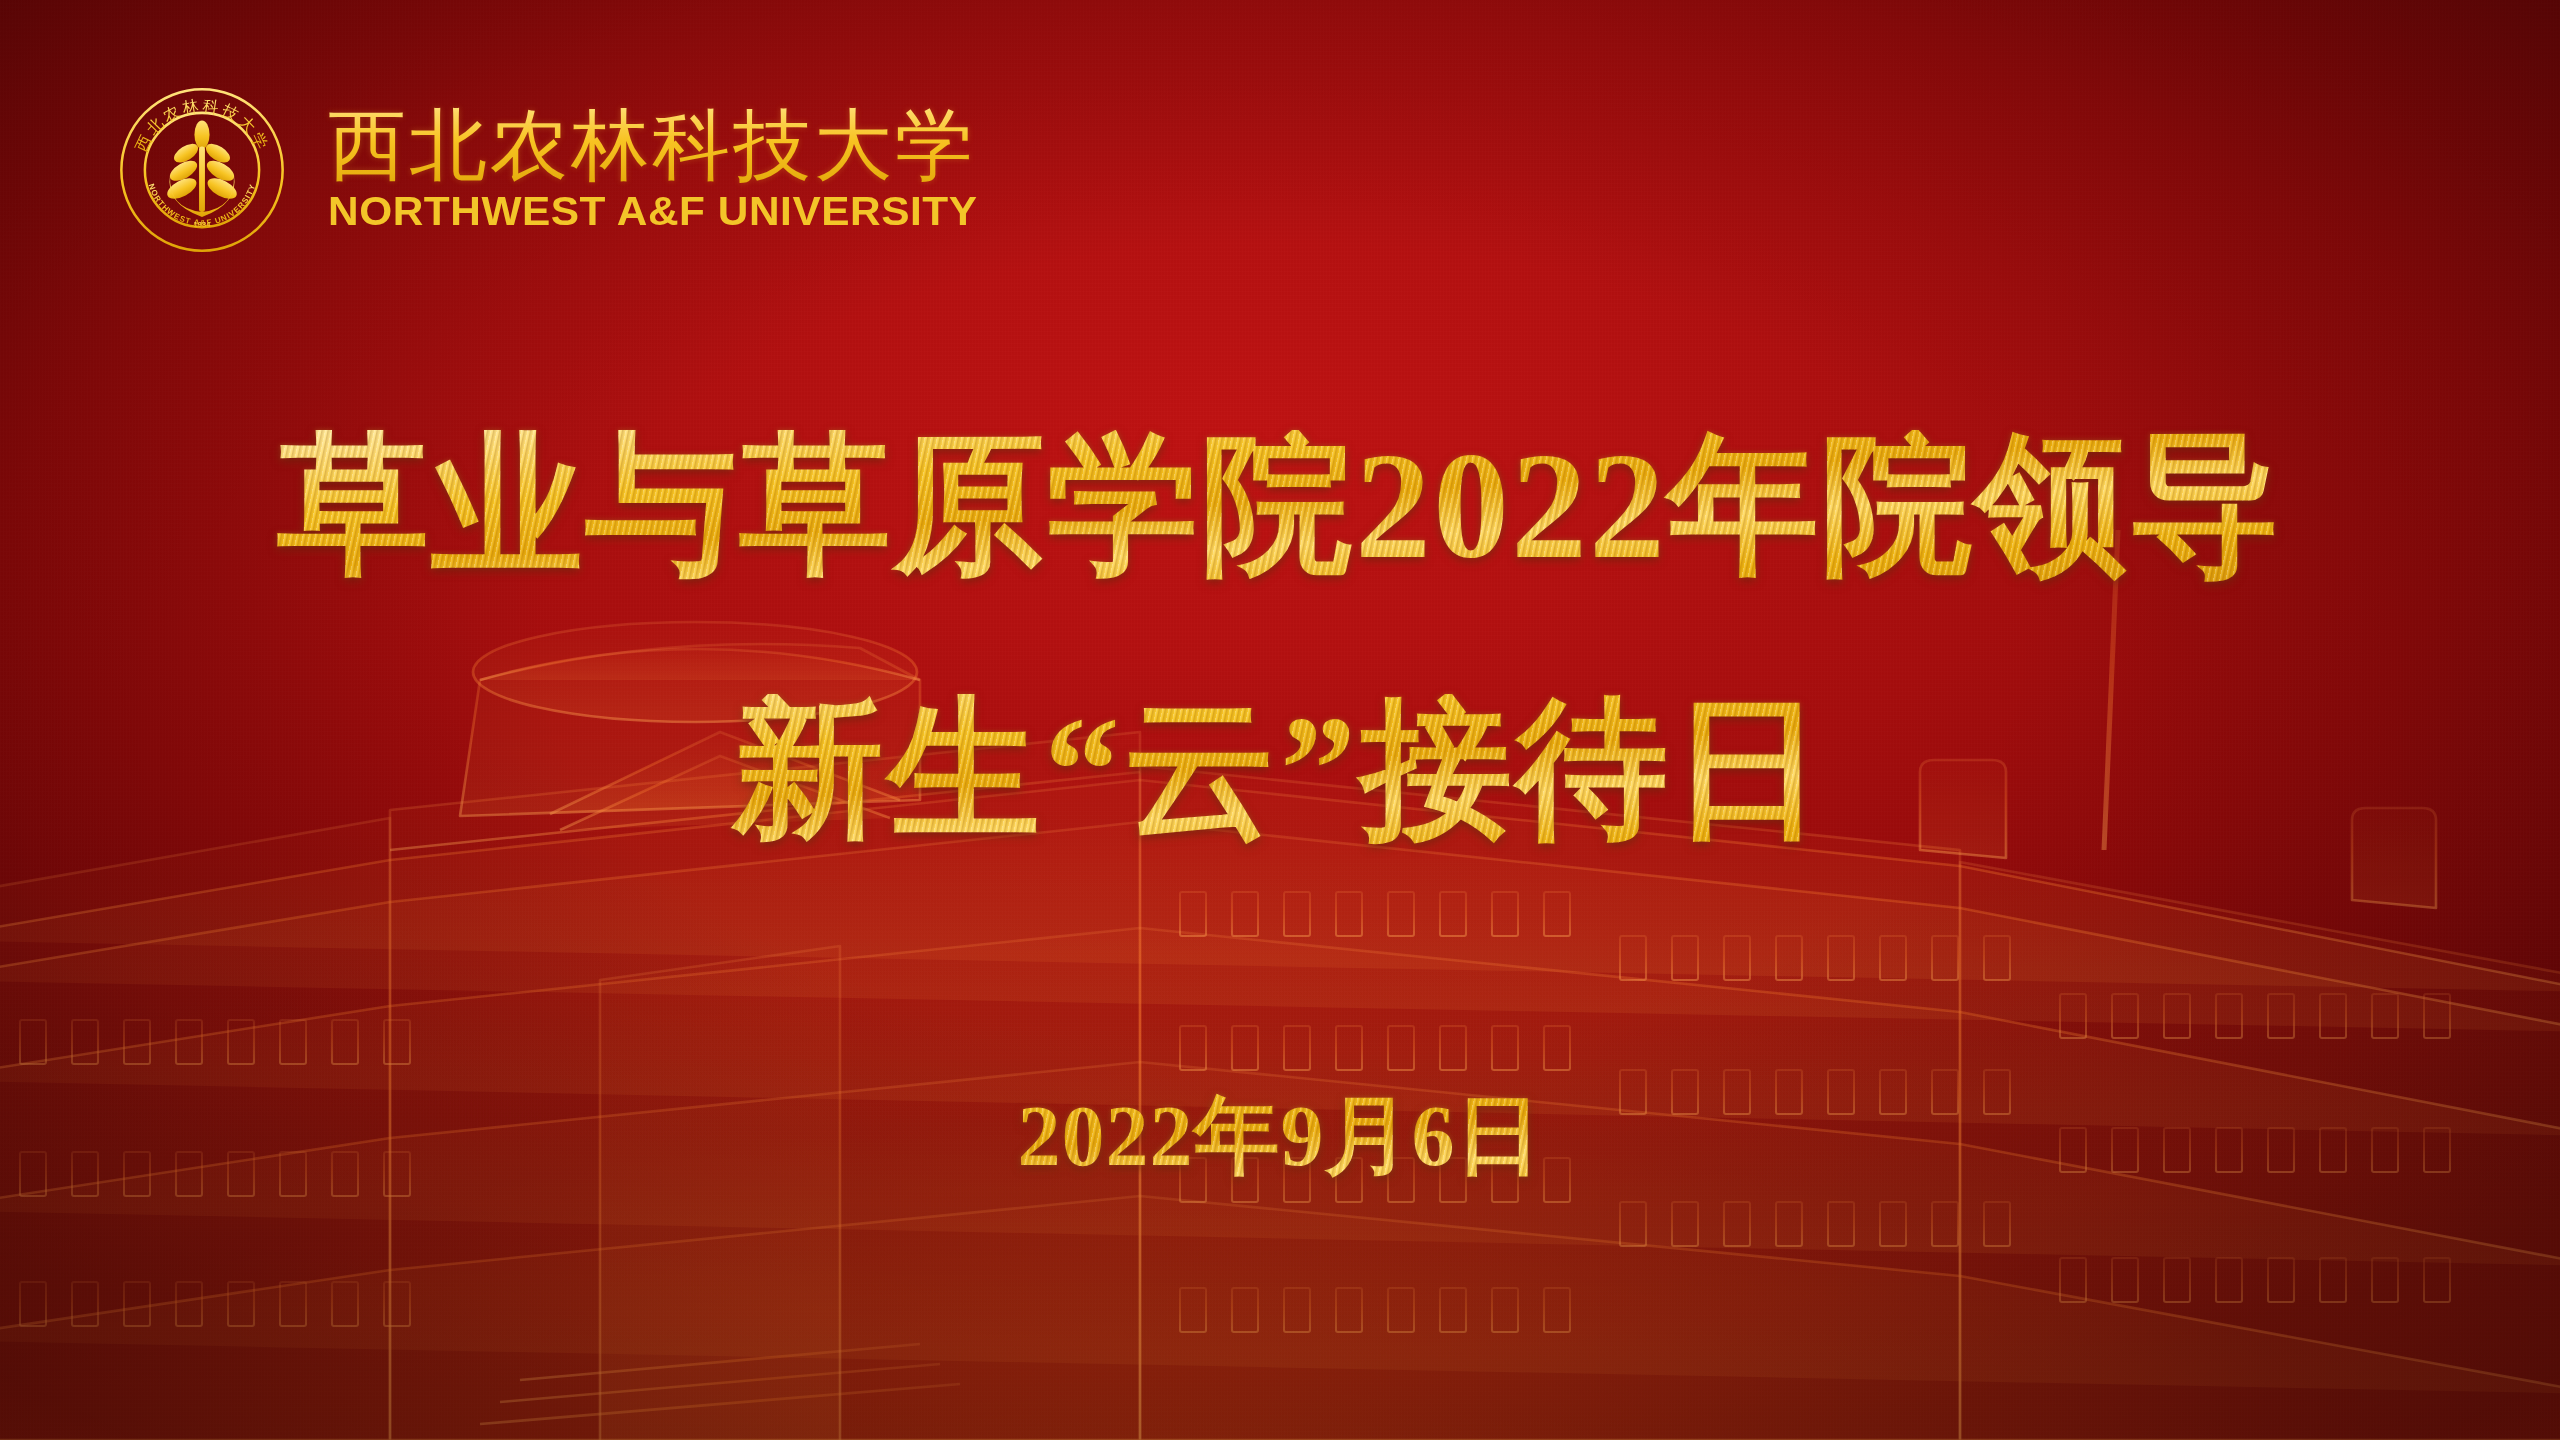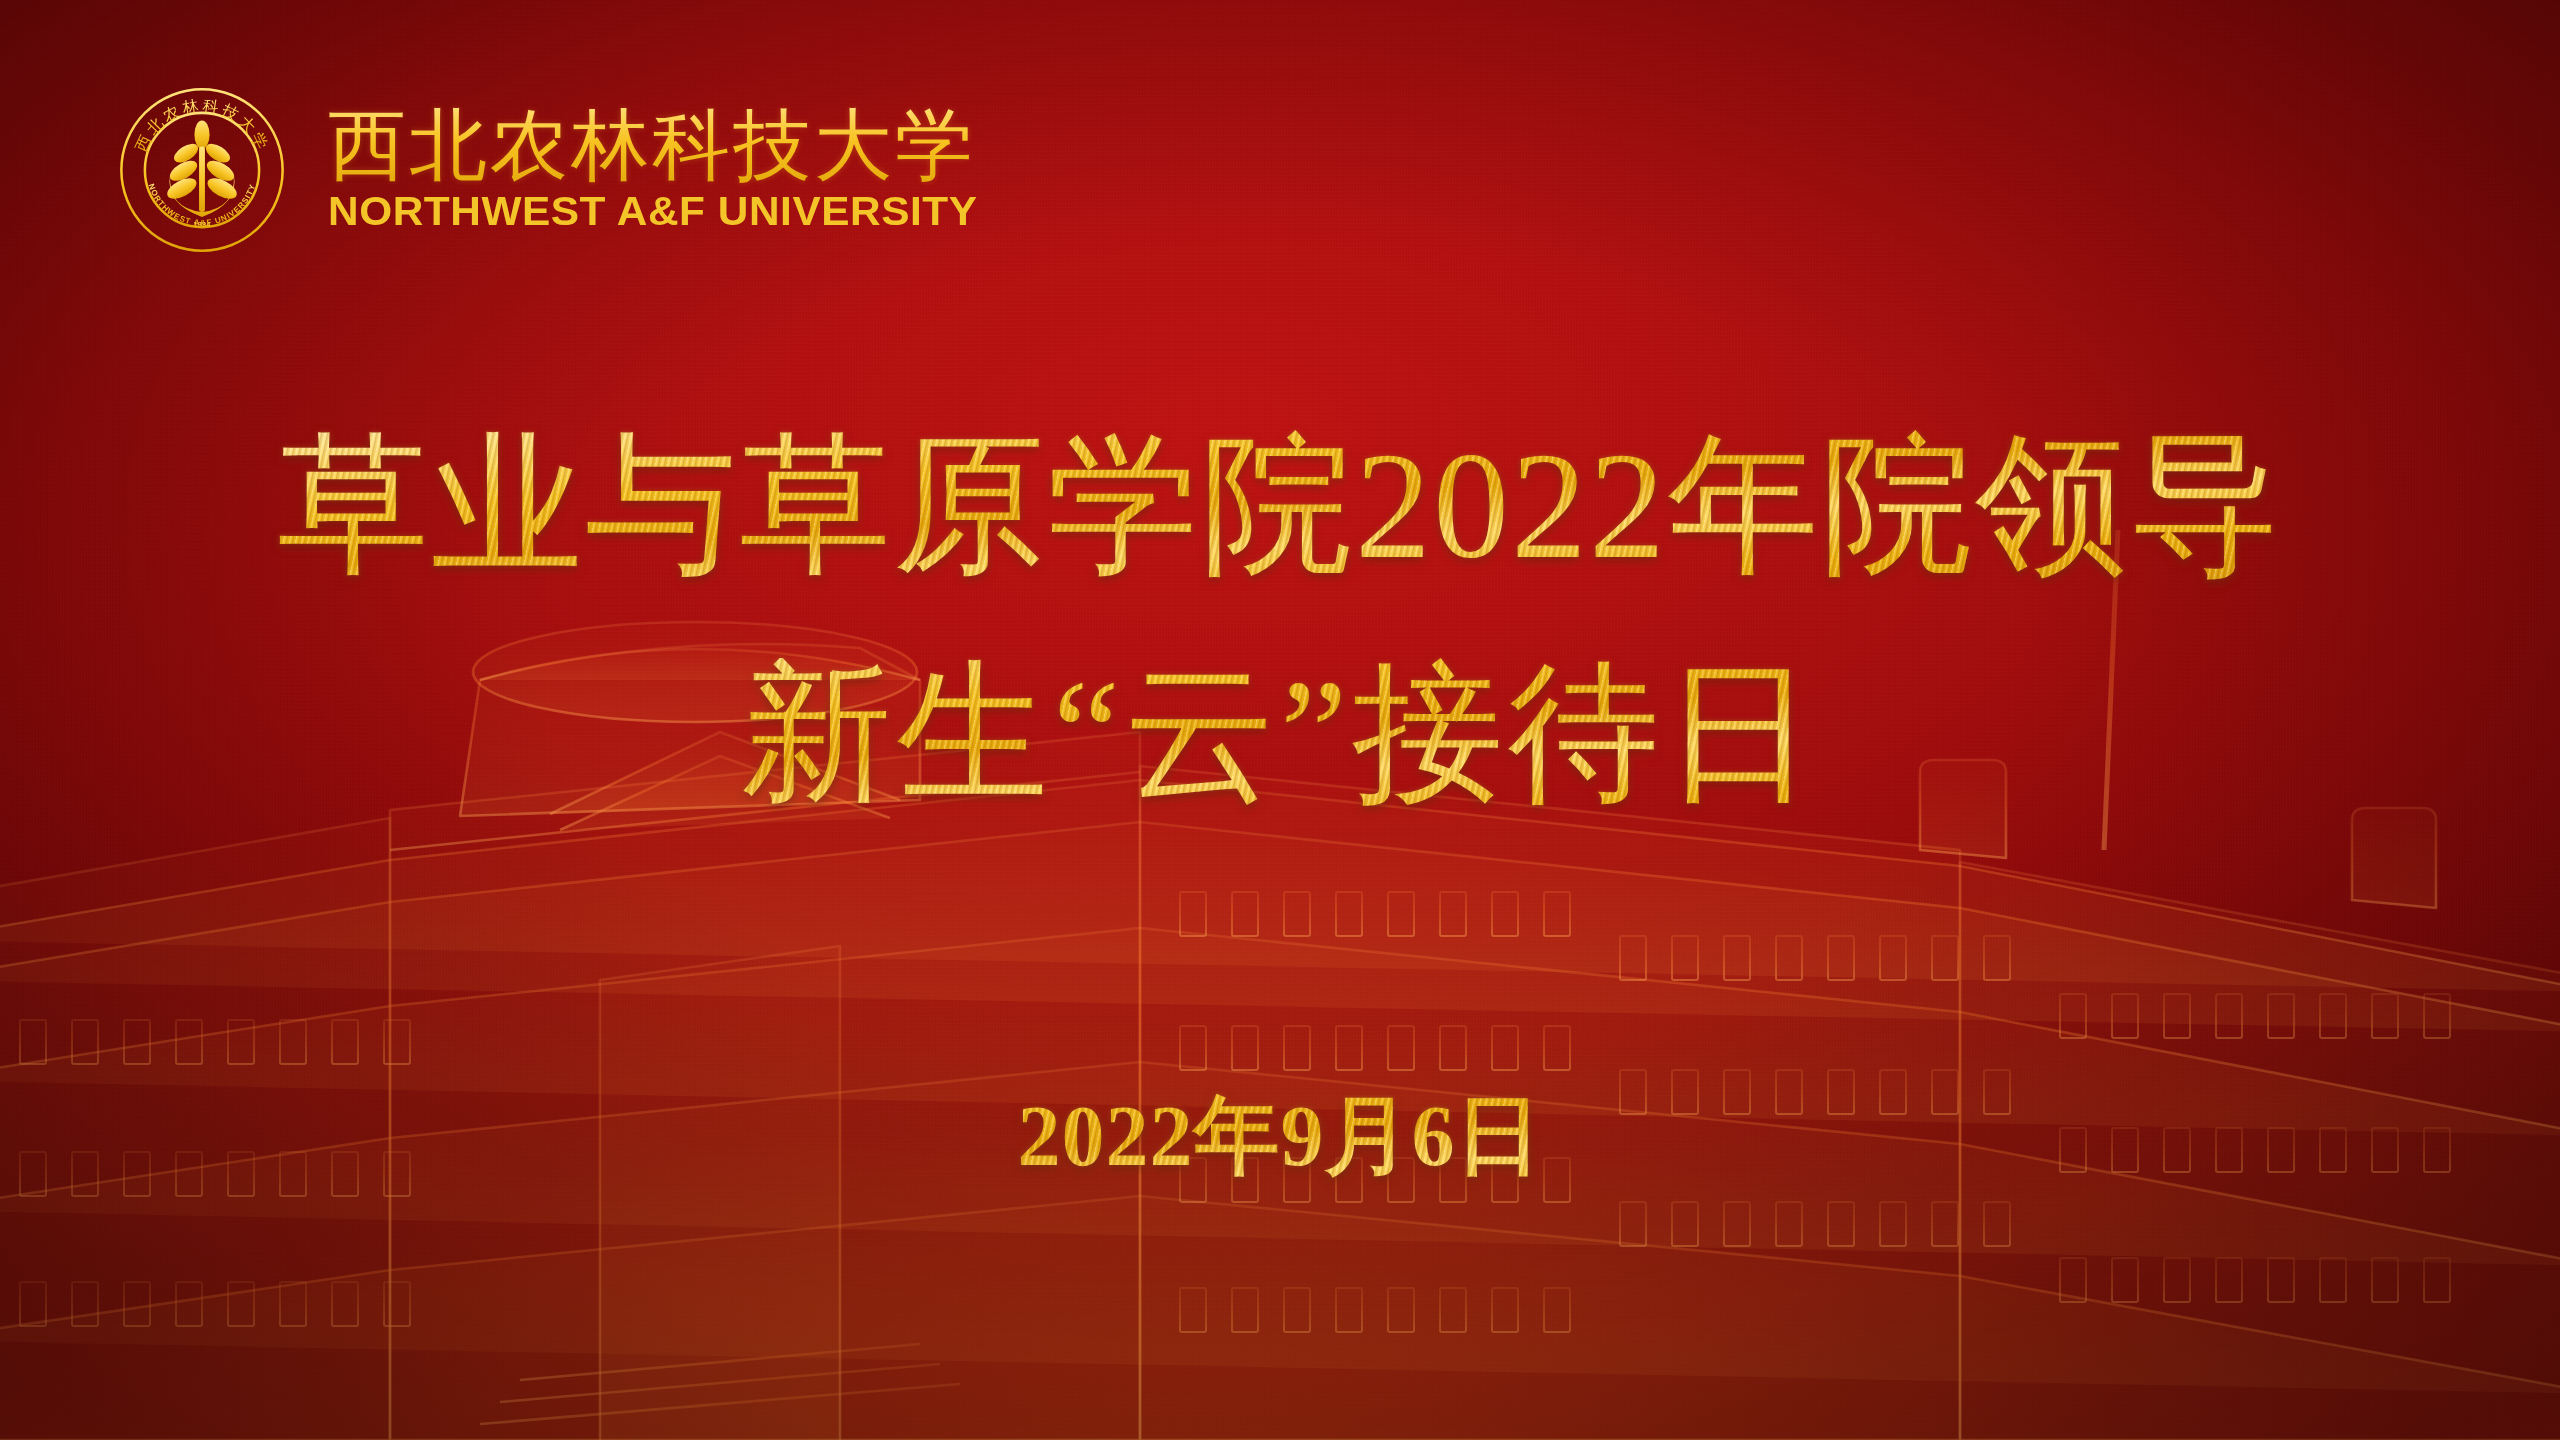--- a/index.html
+++ b/index.html
@@ -134,30 +134,30 @@
 
   
   .titles {
     position: absolute;
     left: 0; right: 0;
     top: 430px;
     text-align: center;
   }
   .title-line {
     font-family: "Liberation Serif", "DejaVu Serif", serif;
-    font-weight: 400;
+    font-weight: 700;
     font-size: 150px;
     line-height: 1.0;
     letter-spacing: 2px;
     white-space: nowrap;
   }
   .title-line.l1 { font-size: 152px; }
   .title-line.l2 {
     font-size: 152px;
-    margin-top: 76px;
+    margin-top: 112px;
     letter-spacing: 4px;
   }
 
   .date-line {
     position: absolute;
     left: 0; right: 0;
     top: 1078px;
     text-align: center;
     font-family: "Liberation Serif", "DejaVu Serif", serif;
     font-weight: 700;

